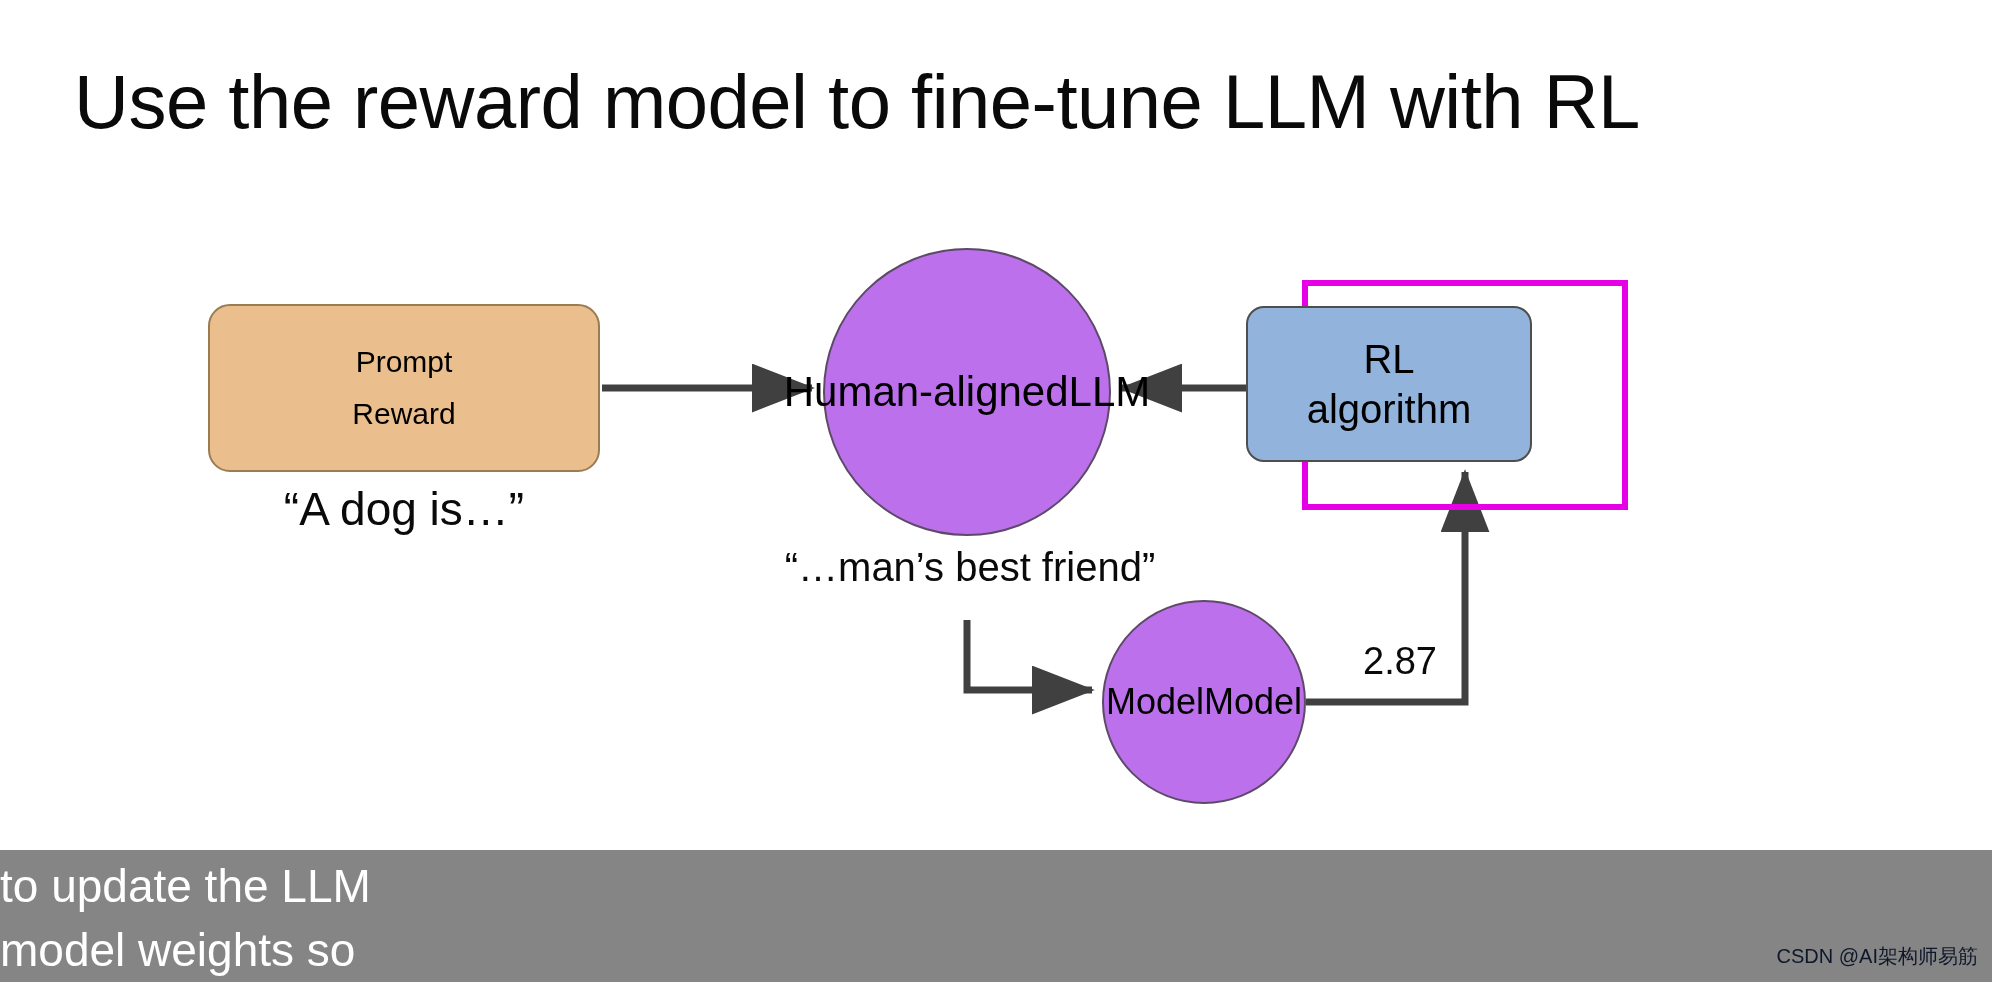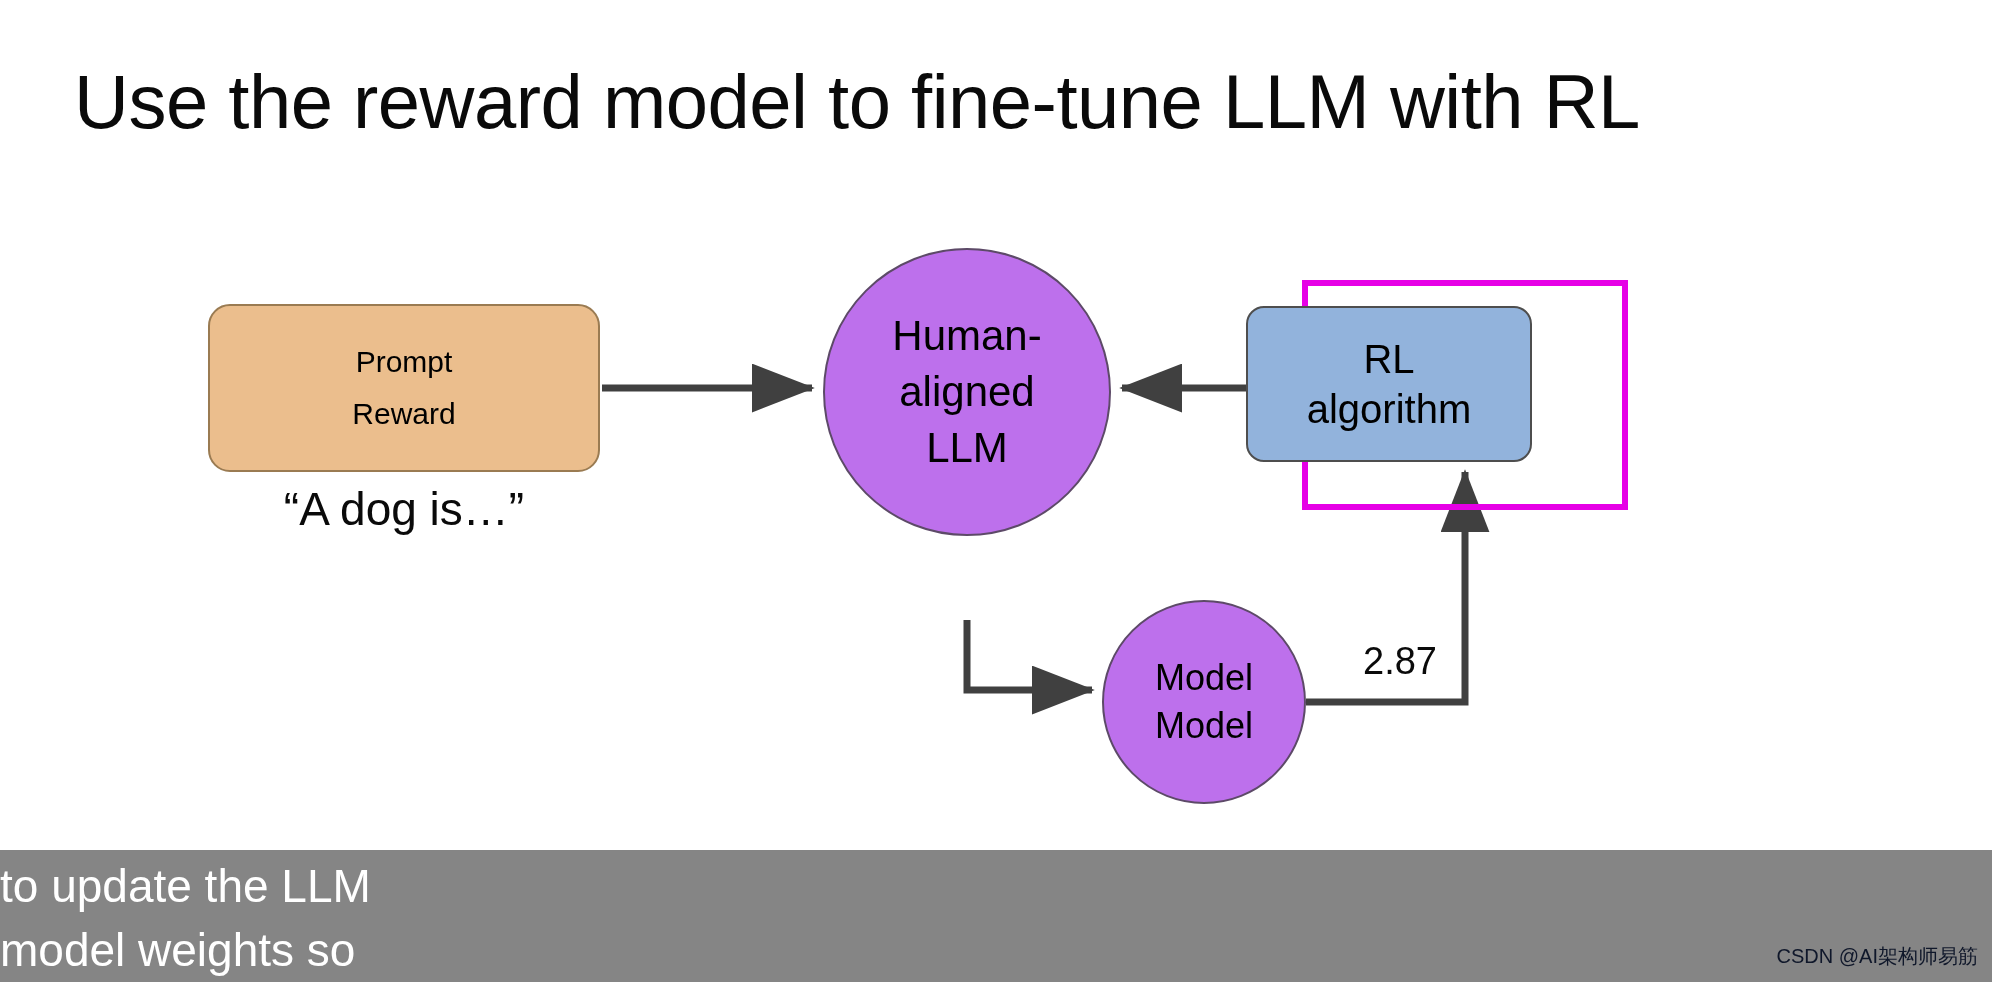--- a/index.html
+++ b/index.html
@@ -94,21 +94,20 @@
     background: transparent;
   }
 
   .circle {
     position: absolute;
     box-sizing: border-box;
     border-radius: 50%;
     background: #BD70EC;
     border: 2px solid #5d4a68;
     display: flex;
-    flex-direction: column;
     align-items: center;
     justify-content: center;
     text-align: center;
   }
 
   .llm-circle {
     left: 823px;
     top: 248px;
     width: 288px;
     height: 288px;
@@ -223,20 +222,21 @@
   </div>
 
   <div class="float-label prompt-quote">“A dog is…”</div>
 
   <div class="circle llm-circle">
     <span>Human-</span>
     <span>aligned</span>
     <span>LLM</span>
   </div>
 
+  <div class="float-label llm-quote">“…man’s best friend”</div>
 
   <div class="highlight-rect"></div>
 
   <div class="node-box rl-box">
     <span>RL</span>
     <span>algorithm</span>
   </div>
 
   <div class="circle reward-circle">
     <span>Model</span>

